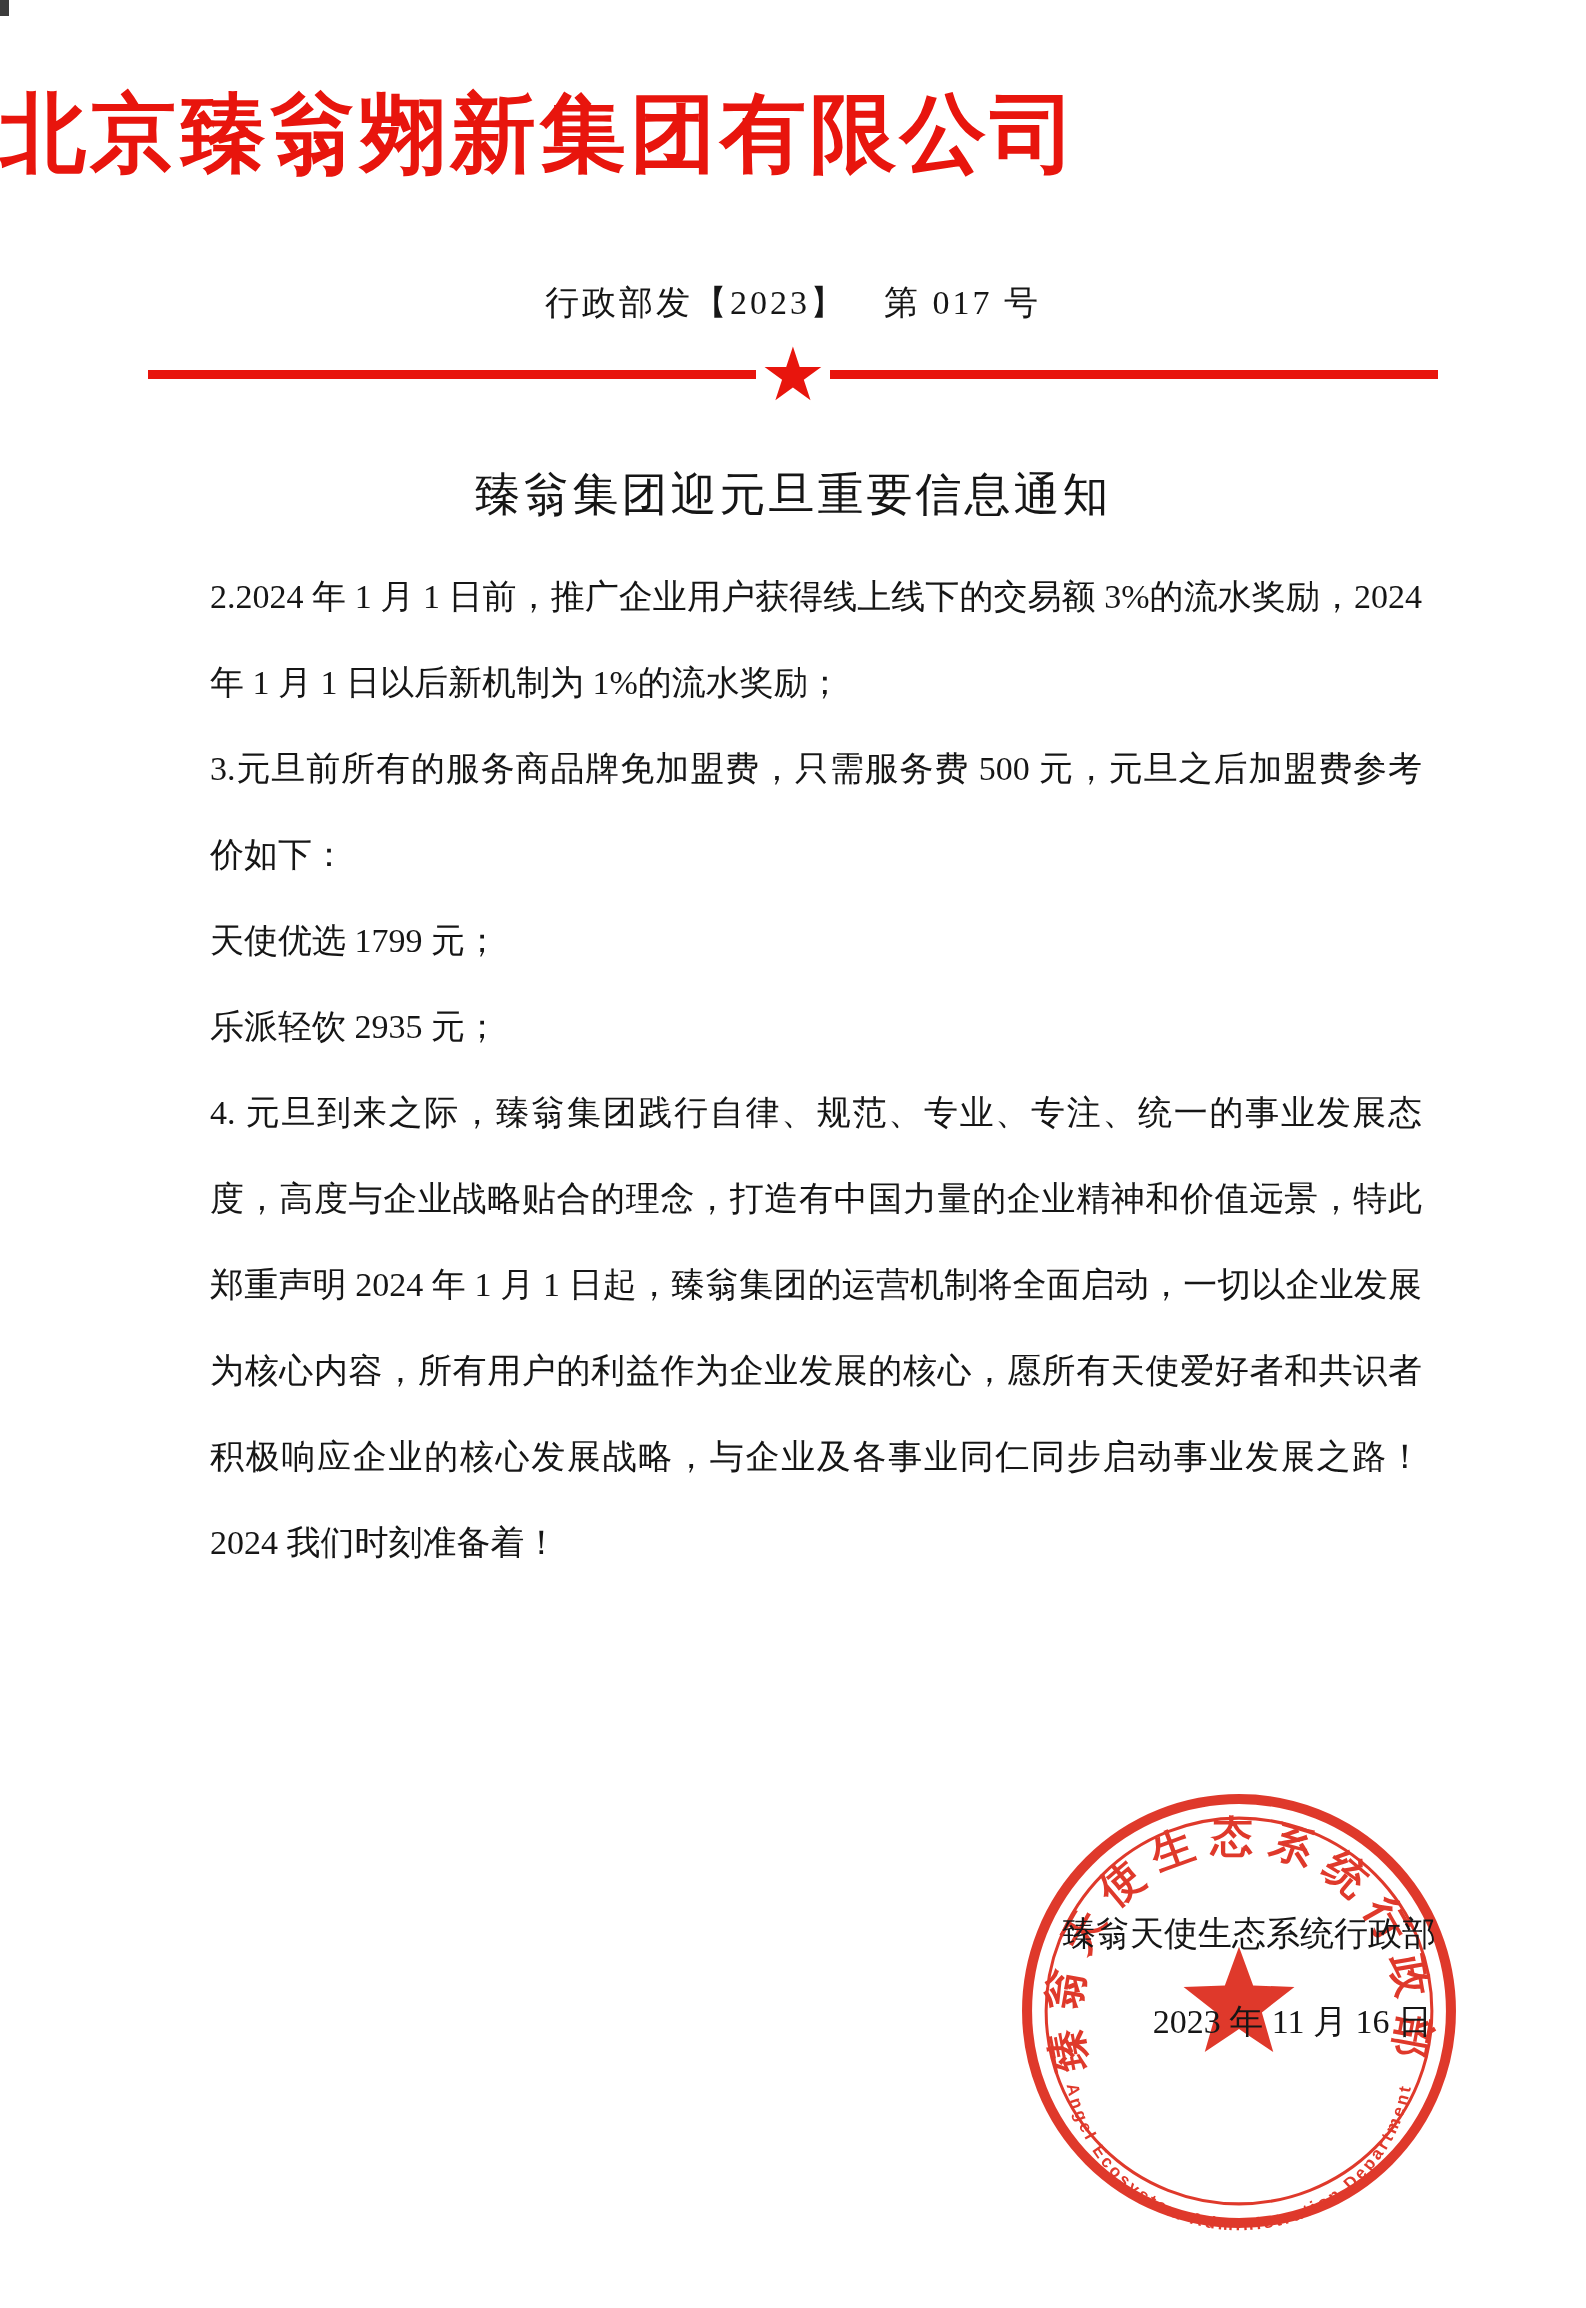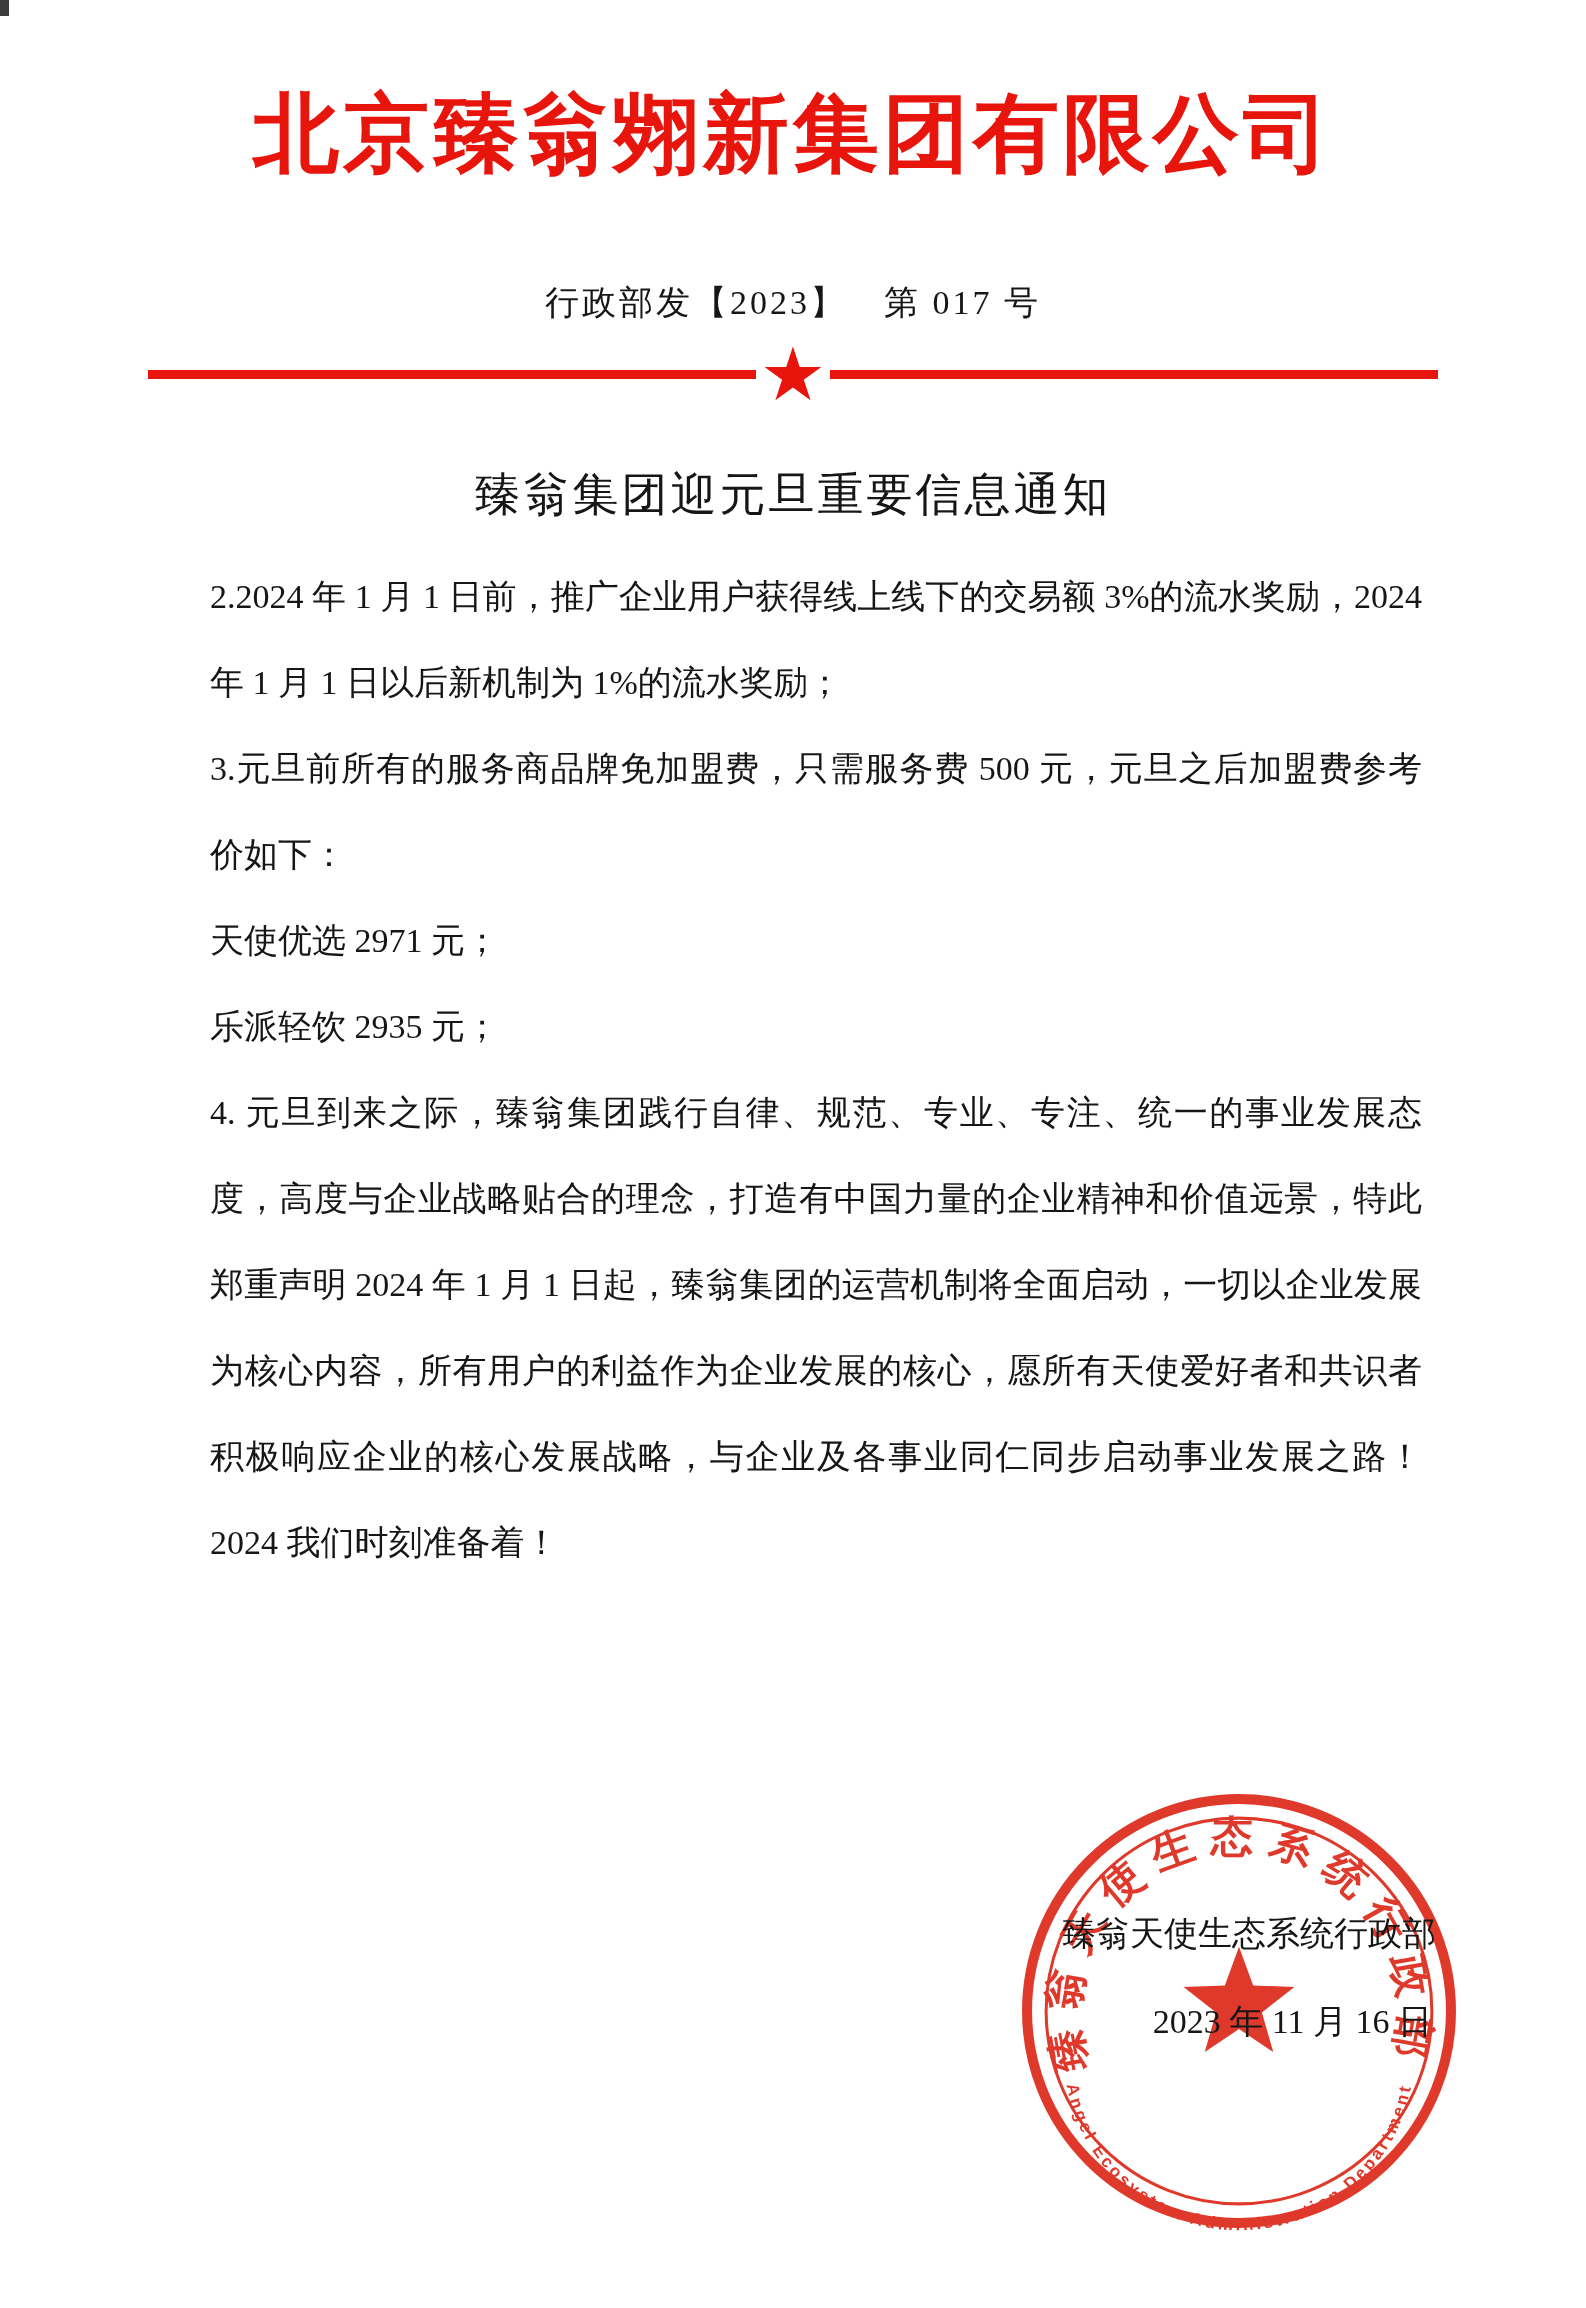--- a/index.html
+++ b/index.html
@@ -10,21 +10,21 @@
     font-family:"Liberation Serif","DejaVu Serif",serif;
     color:var(--text-black,#161616);
     overflow:hidden;
     margin:0 auto;
   }
   .corner-artifact{
     position:absolute;left:0;top:0;width:9px;height:16px;background:#3c3c3c;
   }
   .company-title{
     position:absolute;top:76px;left:0;width:100%;
-    text-align:center;
+    text-align:left;
     font-size:86px;font-weight:bold;
     color:var(--title-red,#e8150d);
     letter-spacing:4px;white-space:nowrap;
   }
   .doc-number{
     position:absolute;top:280px;left:0;width:100%;
     text-align:center;
     font-size:34px;letter-spacing:3px;
   }
   .divider{
@@ -85,21 +85,21 @@
     <div class="line"></div>
     <div class="star">★</div>
     <div class="line"></div>
   </div>
 
   <div class="notice-title">臻翁集团迎元旦重要信息通知</div>
 
   <div class="body-text">
     <p>2.2024 年 1 月 1 日前，推广企业用户获得线上线下的交易额 3%的流水奖励，2024 年 1 月 1 日以后新机制为 1%的流水奖励；</p>
     <p>3.元旦前所有的服务商品牌免加盟费，只需服务费 500 元，元旦之后加盟费参考价如下：</p>
-    <p>天使优选 2971 元；</p>
+    <p>天使优选 1799 元；</p>
     <p>乐派轻饮 2935 元；</p>
     <p>4. 元旦到来之际，臻翁集团践行自律、规范、专业、专注、统一的事业发展态度，高度与企业战略贴合的理念，打造有中国力量的企业精神和价值远景，特此郑重声明 2024 年 1 月 1 日起，臻翁集团的运营机制将全面启动，一切以企业发展为核心内容，所有用户的利益作为企业发展的核心，愿所有天使爱好者和共识者积极响应企业的核心发展战略，与企业及各事业同仁同步启动事业发展之路！2024 我们时刻准备着！</p>
   </div>
 
   <svg class="stamp" viewBox="0 0 440 440" xmlns="http://www.w3.org/2000/svg">
     <circle cx="220" cy="220" r="211" fill="none" stroke="var(--stamp-red,#dd2b1c)" stroke-width="10"></circle>
     <circle cx="220" cy="220" r="192" fill="none" stroke="var(--stamp-red,#dd2b1c)" stroke-width="3"></circle>
     <path id="stamp-arc-top" d="M 72,282 A 160,160 0 1 1 368,282" fill="none"></path>
     <path id="stamp-arc-bottom" d="M 48,238 A 174,174 0 1 0 392,238" fill="none"></path>
     <text class="stamp-cn">

